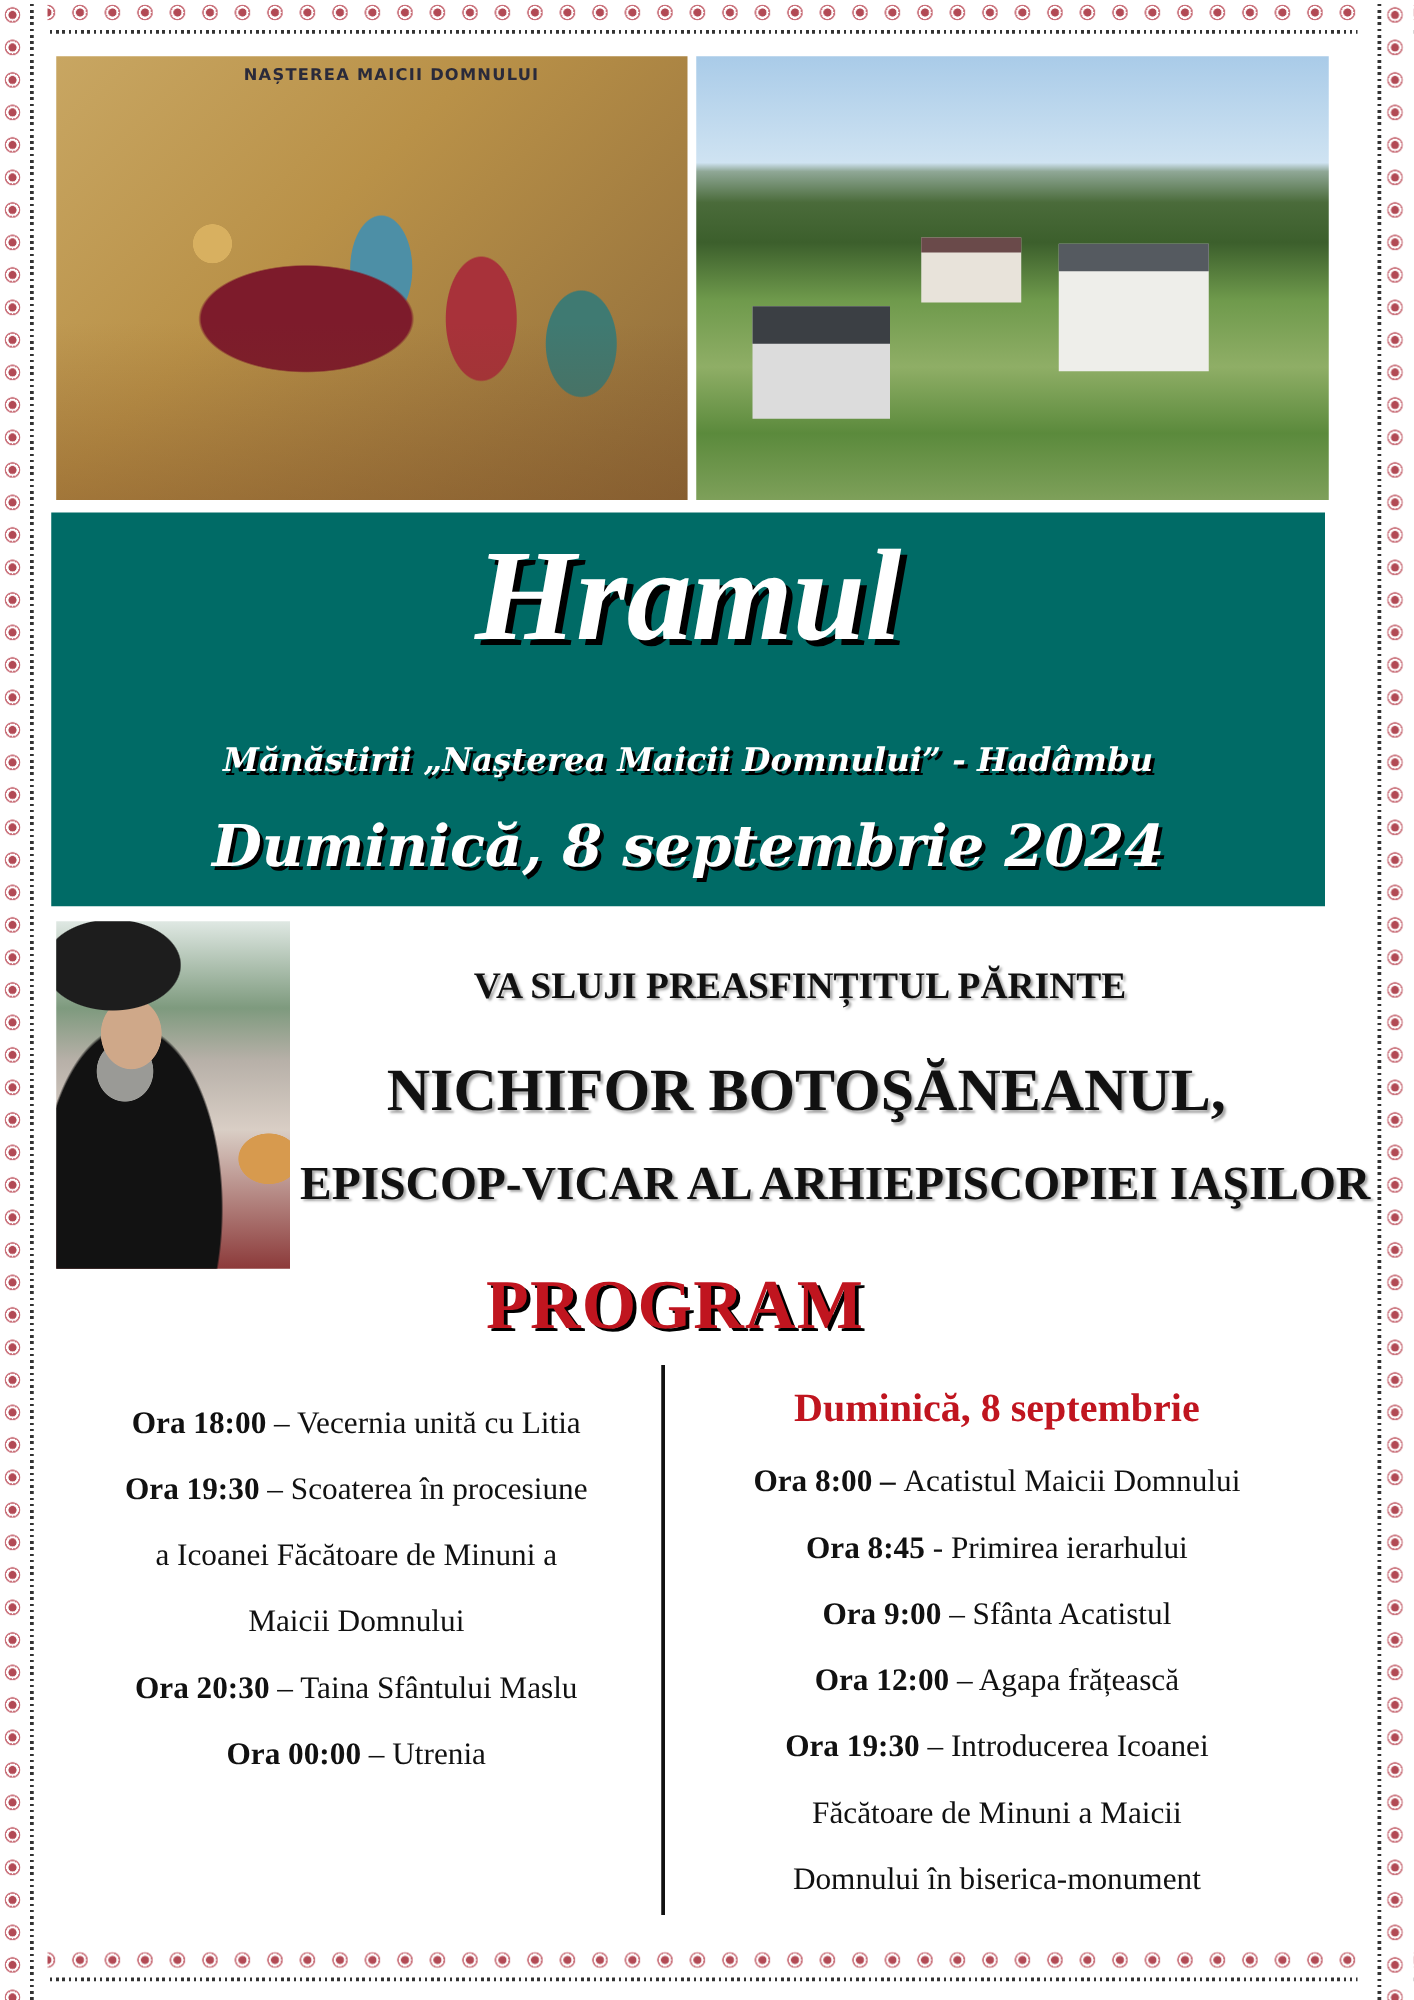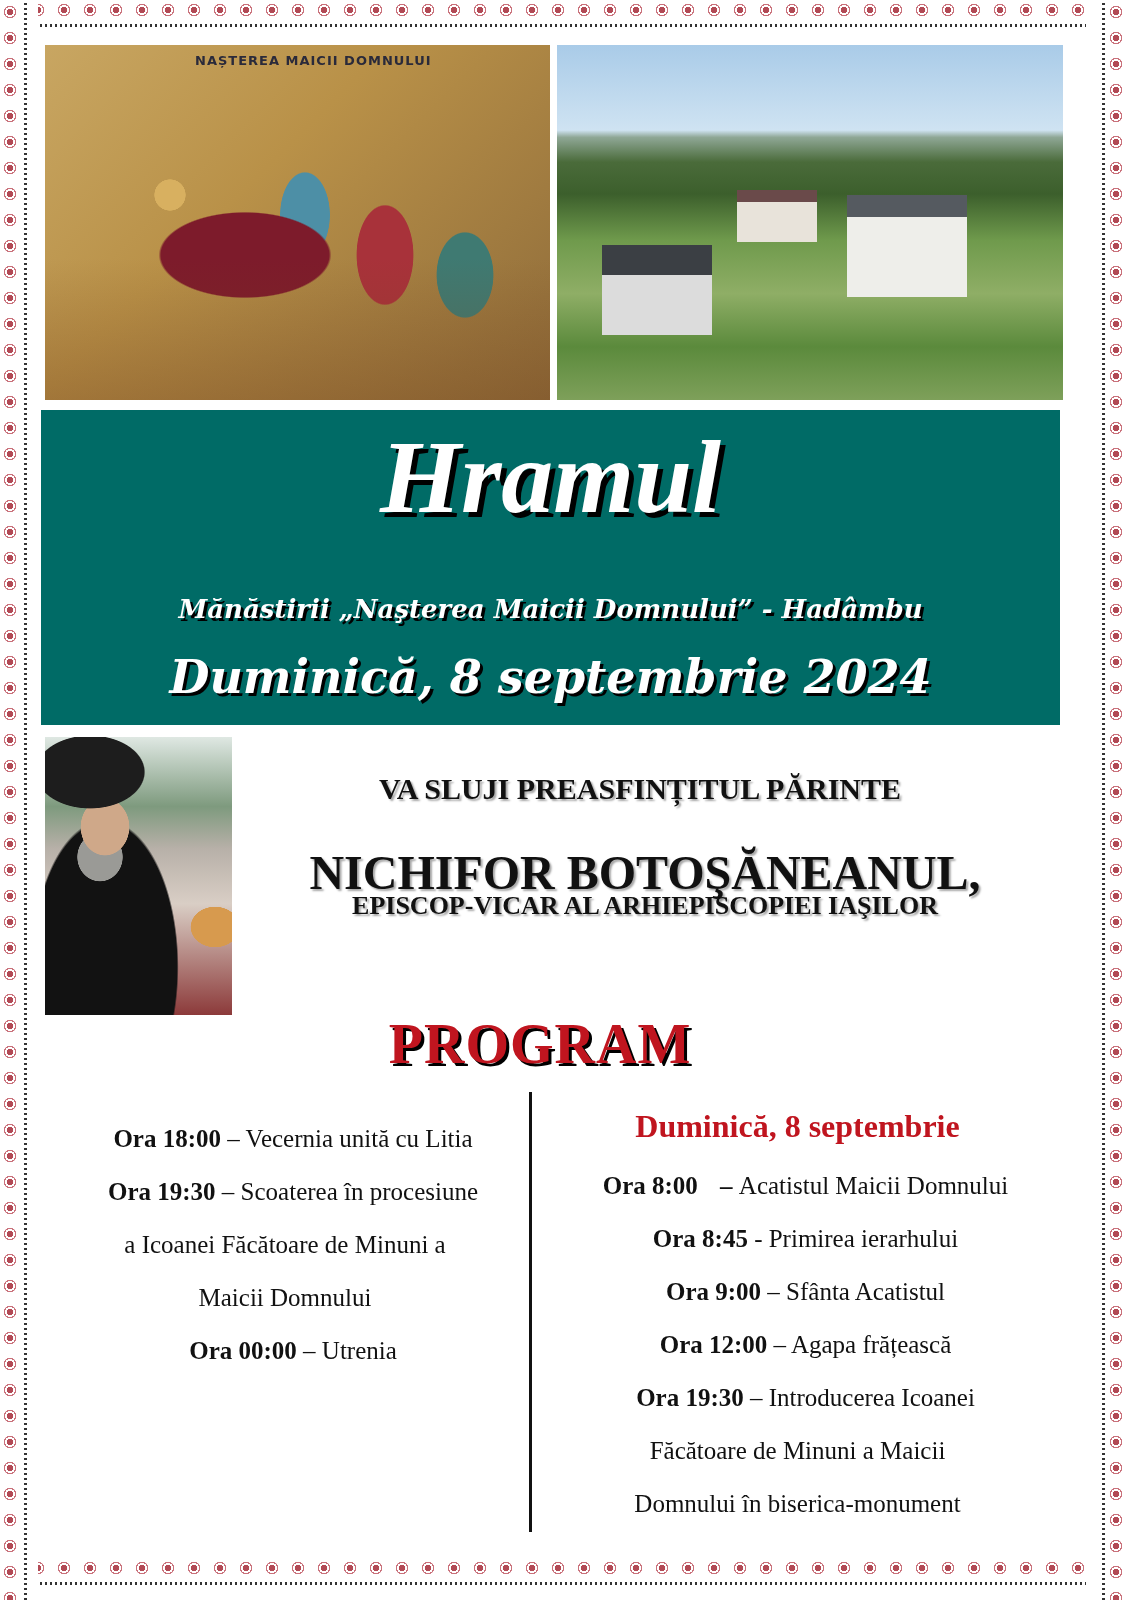--- a/index.html
+++ b/index.html
@@ -107,40 +107,40 @@
   }
 
   
   .officiant-intro, .officiant-name, .officiant-role {
     position:absolute; text-align:center; font-weight:bold; color:#111;
     font-family:"Liberation Serif", serif; white-space:nowrap;
     text-shadow:2px 2px 2px rgba(0,0,0,.35);
   }
   .officiant-intro { left:250px; width:780px; top:772px; font-size:30px; }
   .officiant-name  { left:245px; width:800px; top:845px; font-size:48px; }
-  .officiant-role  { left:240px; width:810px; top:891px; font-size:26px; }
+  .officiant-role  { left:240px; width:810px; top:925px; font-size:38px; }
 
   .program-title {
     position:absolute; left:300px; width:480px; top:1012px; text-align:center;
     font-family:"Liberation Serif", serif; font-weight:bold; font-size:56px;
     color:#c0151f; text-shadow:3px 3px 0 #000; letter-spacing:1px;
   }
 
   
   .divider {
     position:absolute; left:529px; top:1092px; width:3px; height:440px; background:#111;
   }
   .col { position:absolute; text-align:center; font-family:"Liberation Serif", serif; color:#111; }
   .col-left  { left:45px;  width:480px; top:1112px; }
   .col-right { left:540px; width:515px; top:1108px; }
   .day-heading {
     font-weight:bold; font-size:32px; color:#c0151f; margin-bottom:14px; white-space:nowrap;
   }
   .line { font-size:25px; line-height:53px; white-space:nowrap; }
-  .line .t { font-weight:bold;margin-left:16px; }
+  .line .t { font-weight:bold; }
   .line .d.bold { font-weight:normal; }
 </style>
 </head>
 <body>
 
 <div class="border-strip border-top pat-h"></div>
 <div class="border-strip border-bottom pat-h"></div>
 <div class="border-strip border-left pat-v"></div>
 <div class="border-strip border-right pat-v right"></div>
 
@@ -165,20 +165,21 @@
 <div class="officiant-role">EPISCOP-VICAR AL ARHIEPISCOPIEI IAŞILOR</div>
 
 <div class="program-title">PROGRAM</div>
 <div class="divider"></div>
 
 <div class="col col-left">
   <div class="line"><span class="t">Ora 18:00</span><span> – </span><span class="d">Vecernia unită cu Litia</span></div>
   <div class="line"><span class="t">Ora 19:30</span><span> – </span><span class="d">Scoaterea în procesiune</span></div>
   <div class="line"><span class="d">a Icoanei Făcătoare de Minuni a</span></div>
   <div class="line"><span class="d">Maicii Domnului</span></div>
+  <div class="line"><span class="t">Ora 20:30</span><span> – </span><span class="d">Taina Sfântului Maslu</span></div>
   <div class="line"><span class="t">Ora 00:00</span><span> – </span><span class="d">Utrenia</span></div>
 </div>
 
 <div class="col col-right">
   <div class="day-heading">Duminică, 8 septembrie</div>
   <div class="line"><span class="t">Ora 8:00</span><span class="t"> – </span><span class="d bold">Acatistul Maicii Domnului</span></div>
   <div class="line"><span class="t">Ora 8:45</span><span> - </span><span class="d">Primirea ierarhului</span></div>
   <div class="line"><span class="t">Ora 9:00</span><span> – </span><span class="d">Sfânta Acatistul</span></div>
   <div class="line"><span class="t">Ora 12:00</span><span> – </span><span class="d">Agapa frățească</span></div>
   <div class="line"><span class="t">Ora 19:30</span><span> – </span><span class="d">Introducerea Icoanei</span></div>

